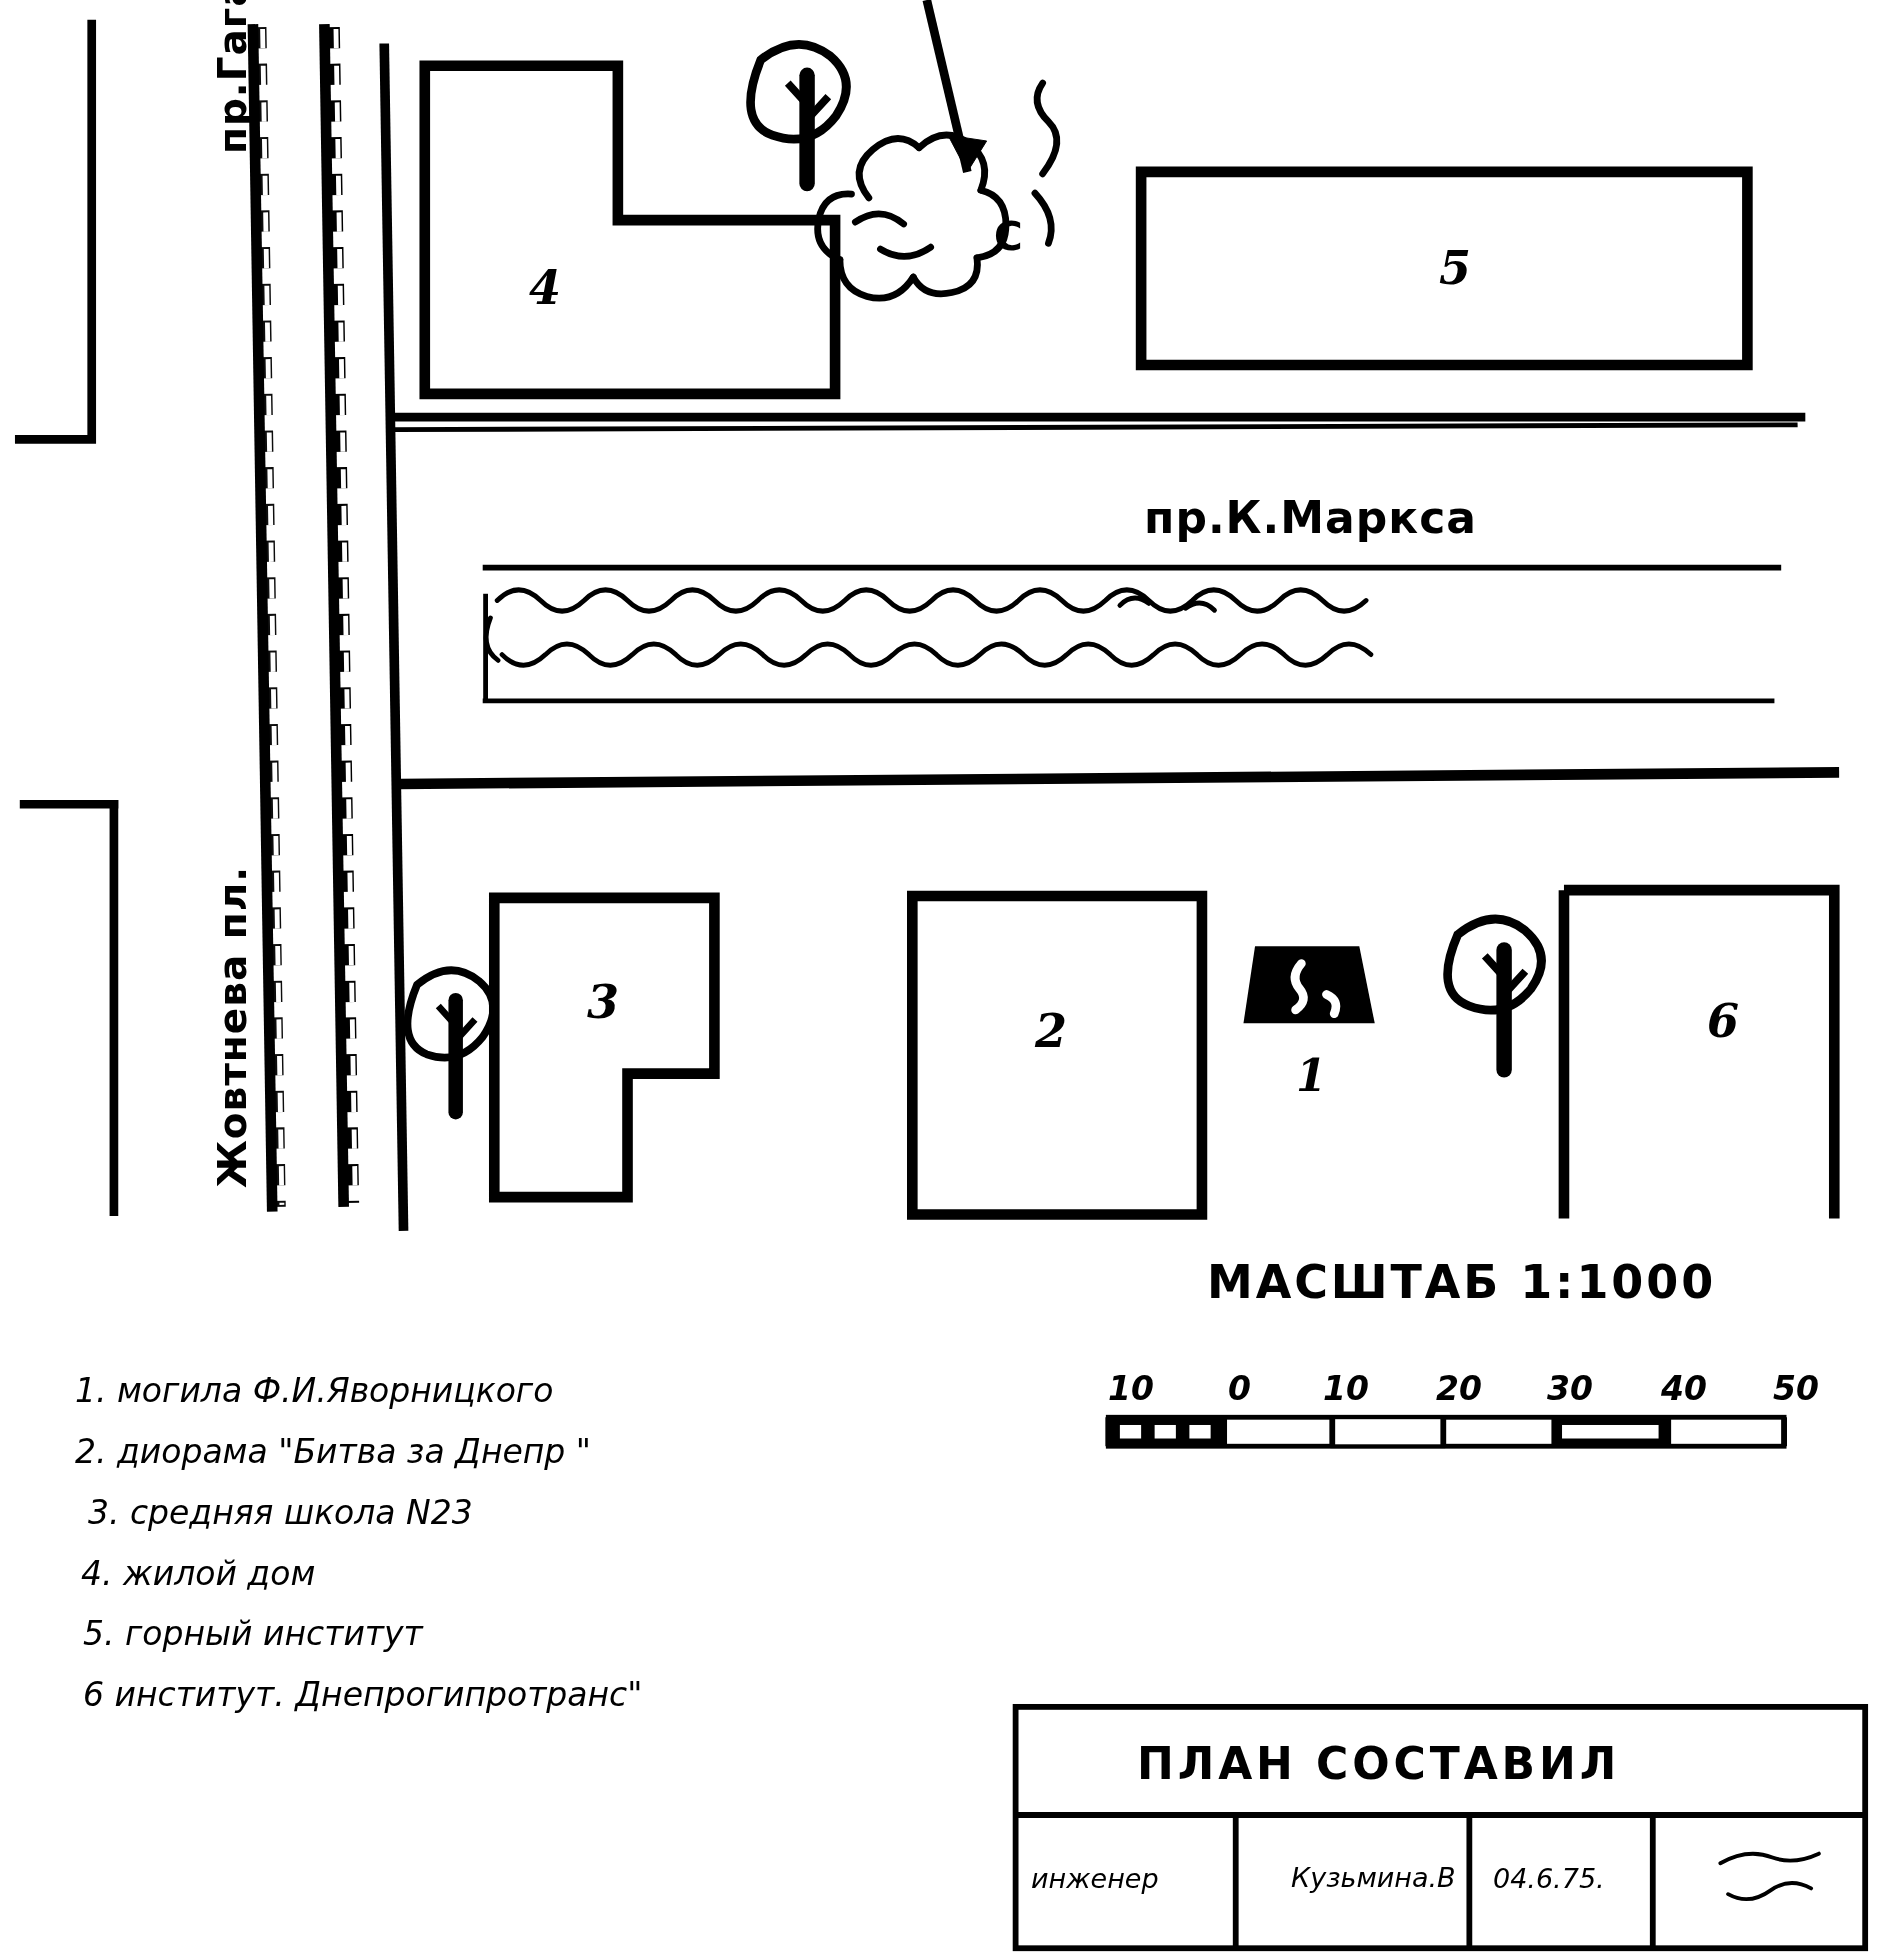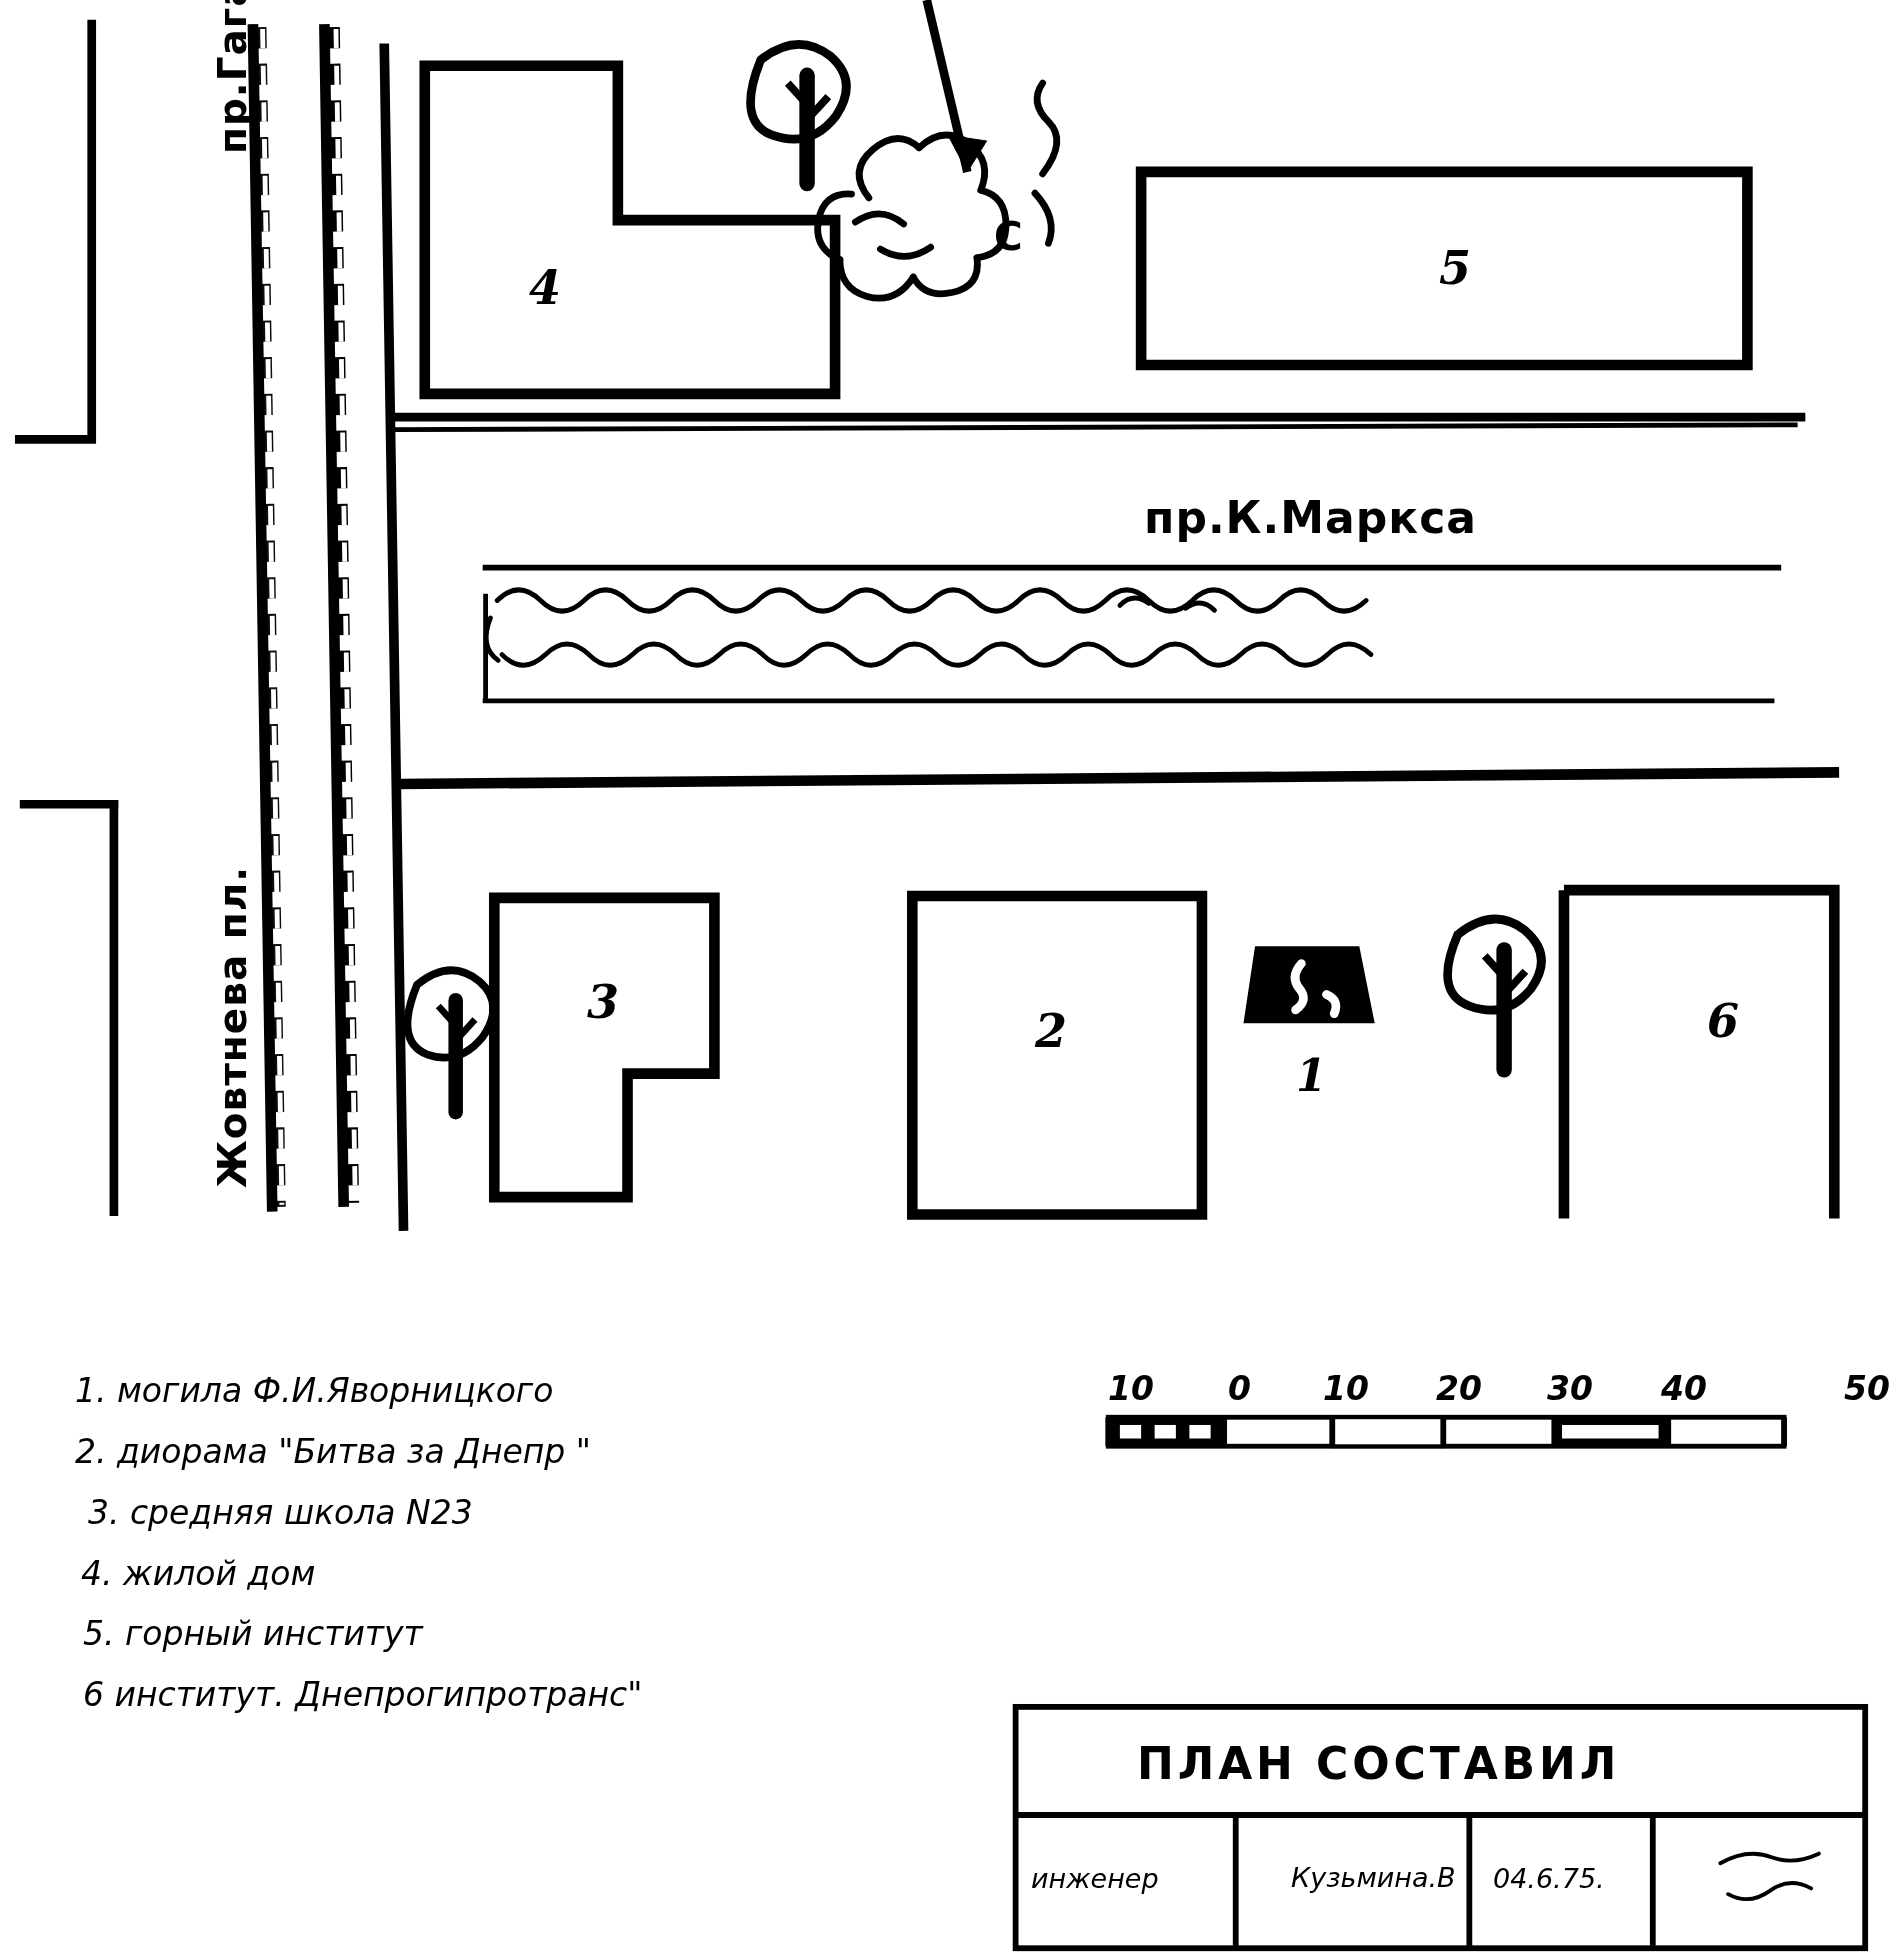--- a/index.html
+++ b/index.html
@@ -244,27 +244,28 @@
 
   <div class="abs letter-c" style="left:994px; top:214px;">C</div>
 
   <div class="abs legend-item" style="left:75px; top:1371px;">1. могила Ф.И.Яворницкого</div>
   <div class="abs legend-item" style="left:75px; top:1432px;">2. диорама "Битва за Днепр "</div>
   <div class="abs legend-item" style="left:75px; top:1493px;margin-left:13px;">3. средняя школа N23</div>
   <div class="abs legend-item" style="left:81px; top:1554px;">4. жилой дом</div>
   <div class="abs legend-item" style="left:83px; top:1614px;">5. горный институт</div>
   <div class="abs legend-item" style="left:83px; top:1675px;">6 институт. Днепрогипротранс"</div>
 
+  <div class="abs scale-title" style="left:1207px; top:1255px;">МАСШТАБ 1:1000</div>
   <div class="abs scale-tick" style="left:1108px; top:1369px;">10</div>
   <div class="abs scale-tick" style="left:1228px; top:1369px;">0</div>
   <div class="abs scale-tick" style="left:1323px; top:1369px;">10</div>
   <div class="abs scale-tick" style="left:1436px; top:1369px;">20</div>
   <div class="abs scale-tick" style="left:1547px; top:1369px;">30</div>
   <div class="abs scale-tick" style="left:1661px; top:1369px;text-align:center;">40</div>
-  <div class="abs scale-tick" style="left:1844px; top:1369px;text-align:right;">50</div>
+  <div class="abs scale-tick" style="left:1773px; top:1369px;text-align:right;">50</div>
 
   <div class="abs tb-title" style="left:1137px; top:1738px;">ПЛАН СОСТАВИЛ</div>
   <div class="abs tb-cell" style="left:1031px; top:1863px;">инженер</div>
   <div class="abs tb-cell" style="left:1251px; top:1862px;margin-left:40px;">Кузьмина.В</div>
   <div class="abs tb-cell" style="left:1493px; top:1863px;">04.6.75.</div>
 
 </div>
 
 
 </body></html>

